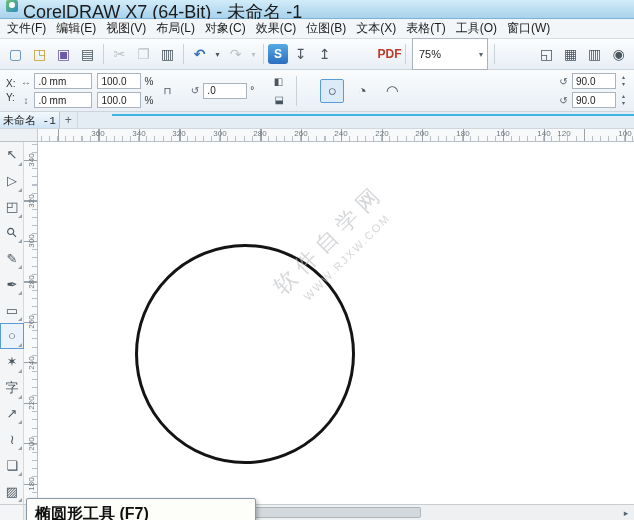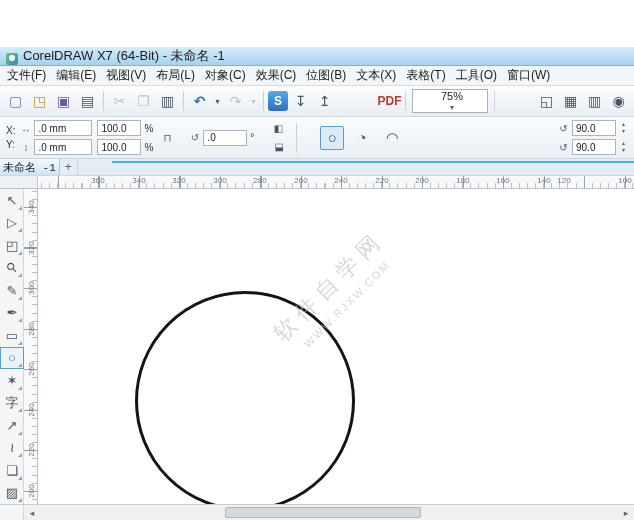--- a/index.html
+++ b/index.html
@@ -9,23 +9,22 @@
     font-size: 12px; color: #1b1b1b; background: #fff;
     display: flex; flex-direction: column; position: relative;
   }
   button { background: none; border: none; font: inherit; color: inherit; cursor: default; }
 
   
   .titlebar {
     height: 19px; flex: 0 0 19px;
     background: linear-gradient(#d2ecf9, #a8d2ec);
     border-bottom: 1px solid #7fb2d4;
-    display: flex; align-items: flex-end; gap: 5px; padding: 0 6px;
-    font-size: 13px;
-    margin-top: 47px;
+    display: flex; align-items: flex-start; gap: 5px; padding: 0 6px;
+    font-size: 18px;
   }
   .appicon {
     width: 12px; height: 12px; border-radius: 2px;
     background: linear-gradient(135deg,#6fc26f,#2e8bc9);
     position: relative; flex: 0 0 12px;
   }
   .appicon::after {
     content:""; position:absolute; left:3px; top:2px; width:6px; height:6px;
     border-radius:50%; background:#fff;
   }
@@ -56,23 +55,23 @@
   .tbtn.c-save { color: #6a58a8; }
   .tbtn.c-undo { color: #2f6fb2; font-weight: bold; }
   .tbtn.launch {
     width: 20px; height: 20px; border-radius: 3px; color: #fff;
     background: linear-gradient(#56aae4,#2c6ec0);
     font-size: 12px; font-weight: bold;
   }
   .tbtn.pdfbtn { font-size: 12px; font-weight: bold; color: #c0392b; letter-spacing: 0; margin-left: 41px; }
   .tsep { width: 1px; height: 20px; background: #c9d1d9; margin: 0 3px; flex: 0 0 1px; }
   .zoombox {
-    width: 76px; height: 24px; background: #fff; border: 1px solid #a9b4bf;
+    width: 76px; height: 32px; background: #fff; border: 1px solid #a9b4bf;
     display: flex; align-items: center; justify-content: space-between;
-    padding: 0 2px 0 6px; font-size: 11px; margin: 0 2px; flex-direction: column;
+    padding: 0 2px 0 6px; font-size: 11px; margin: 0 2px;
   }
   .zoombox .zdd { font-size: 8px; color: #5a656f; padding: 0 2px; }
   .tright { margin-left: auto; display: flex; gap: 1px; }
 
   
   .propbar {
     height: 42px; flex: 0 0 42px;
     background: linear-gradient(#fafcfd, #e9eff5);
     border-bottom: 1px solid #ccd4dc;
     display: flex; align-items: center; gap: 5px; padding: 0 6px;

